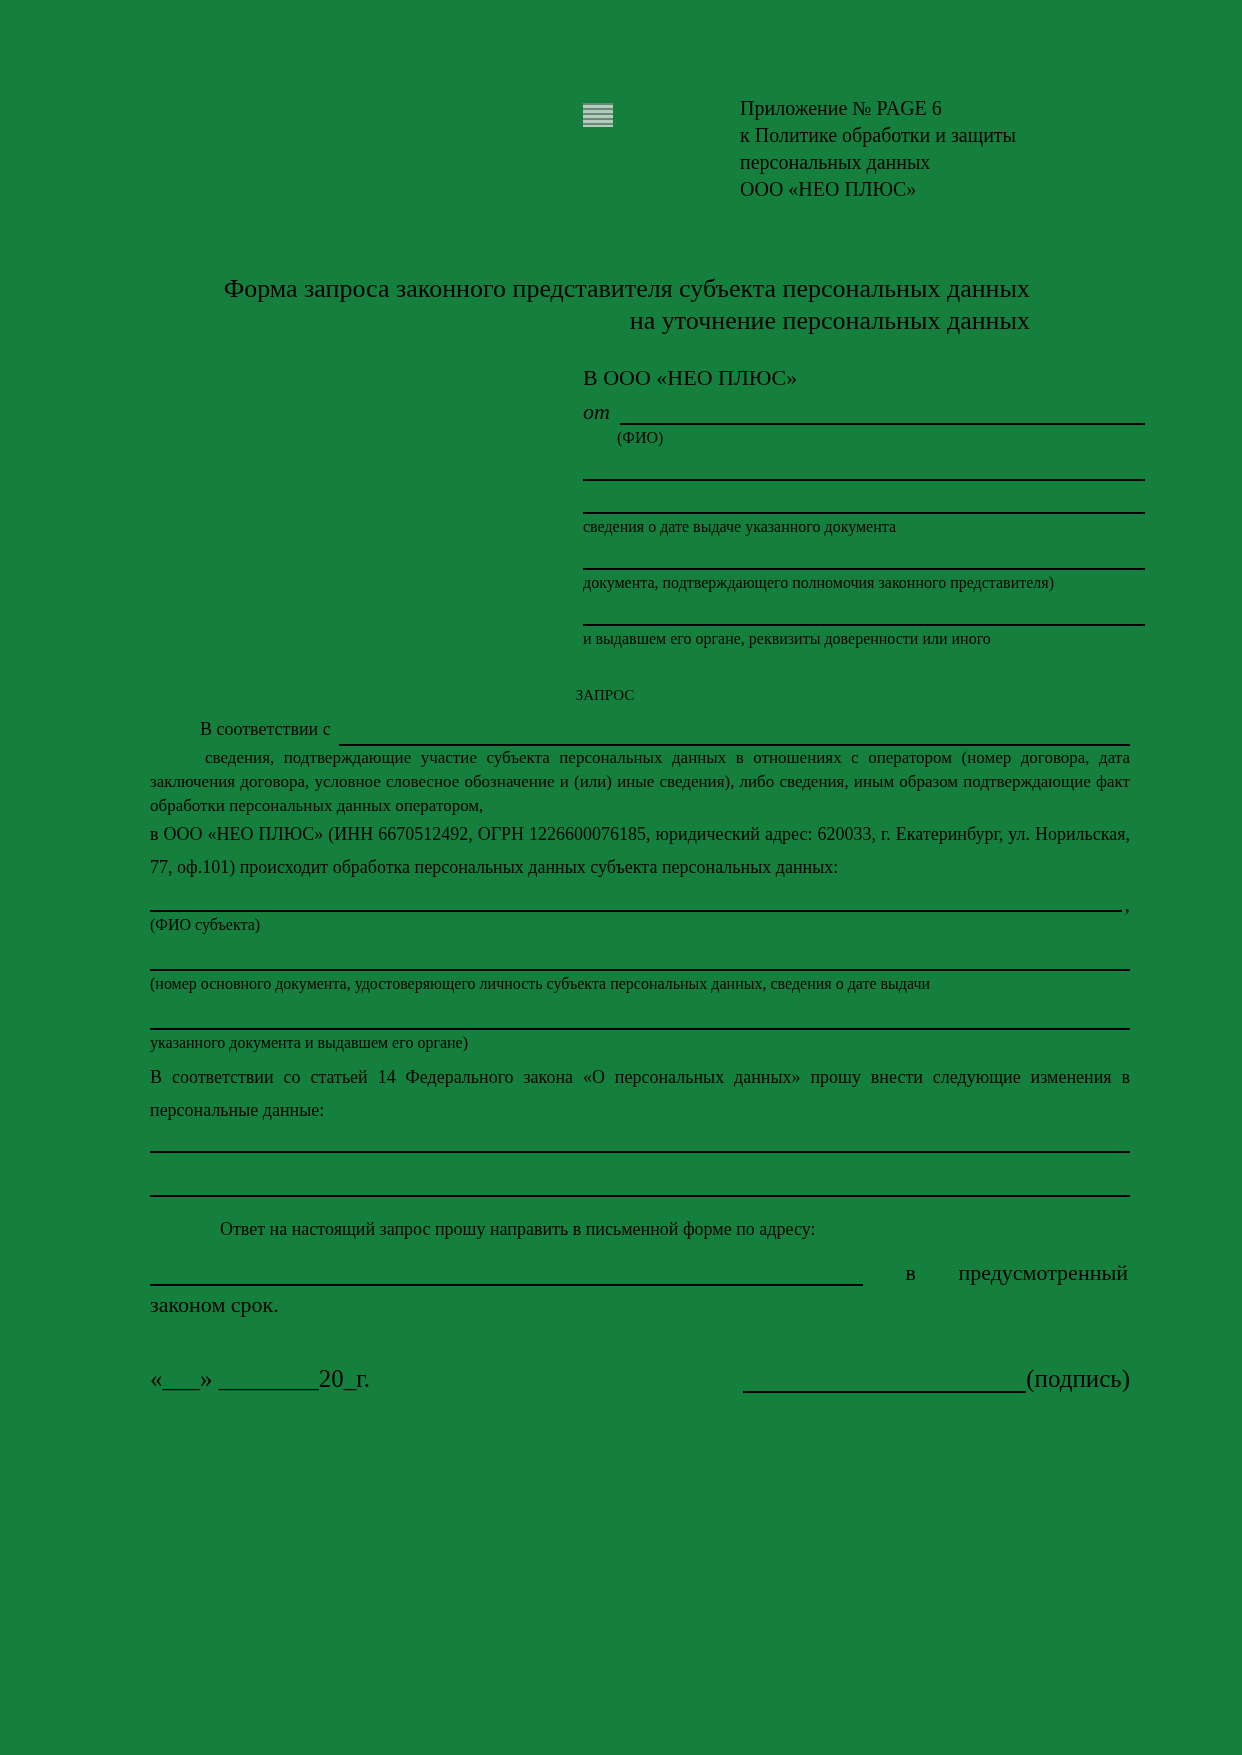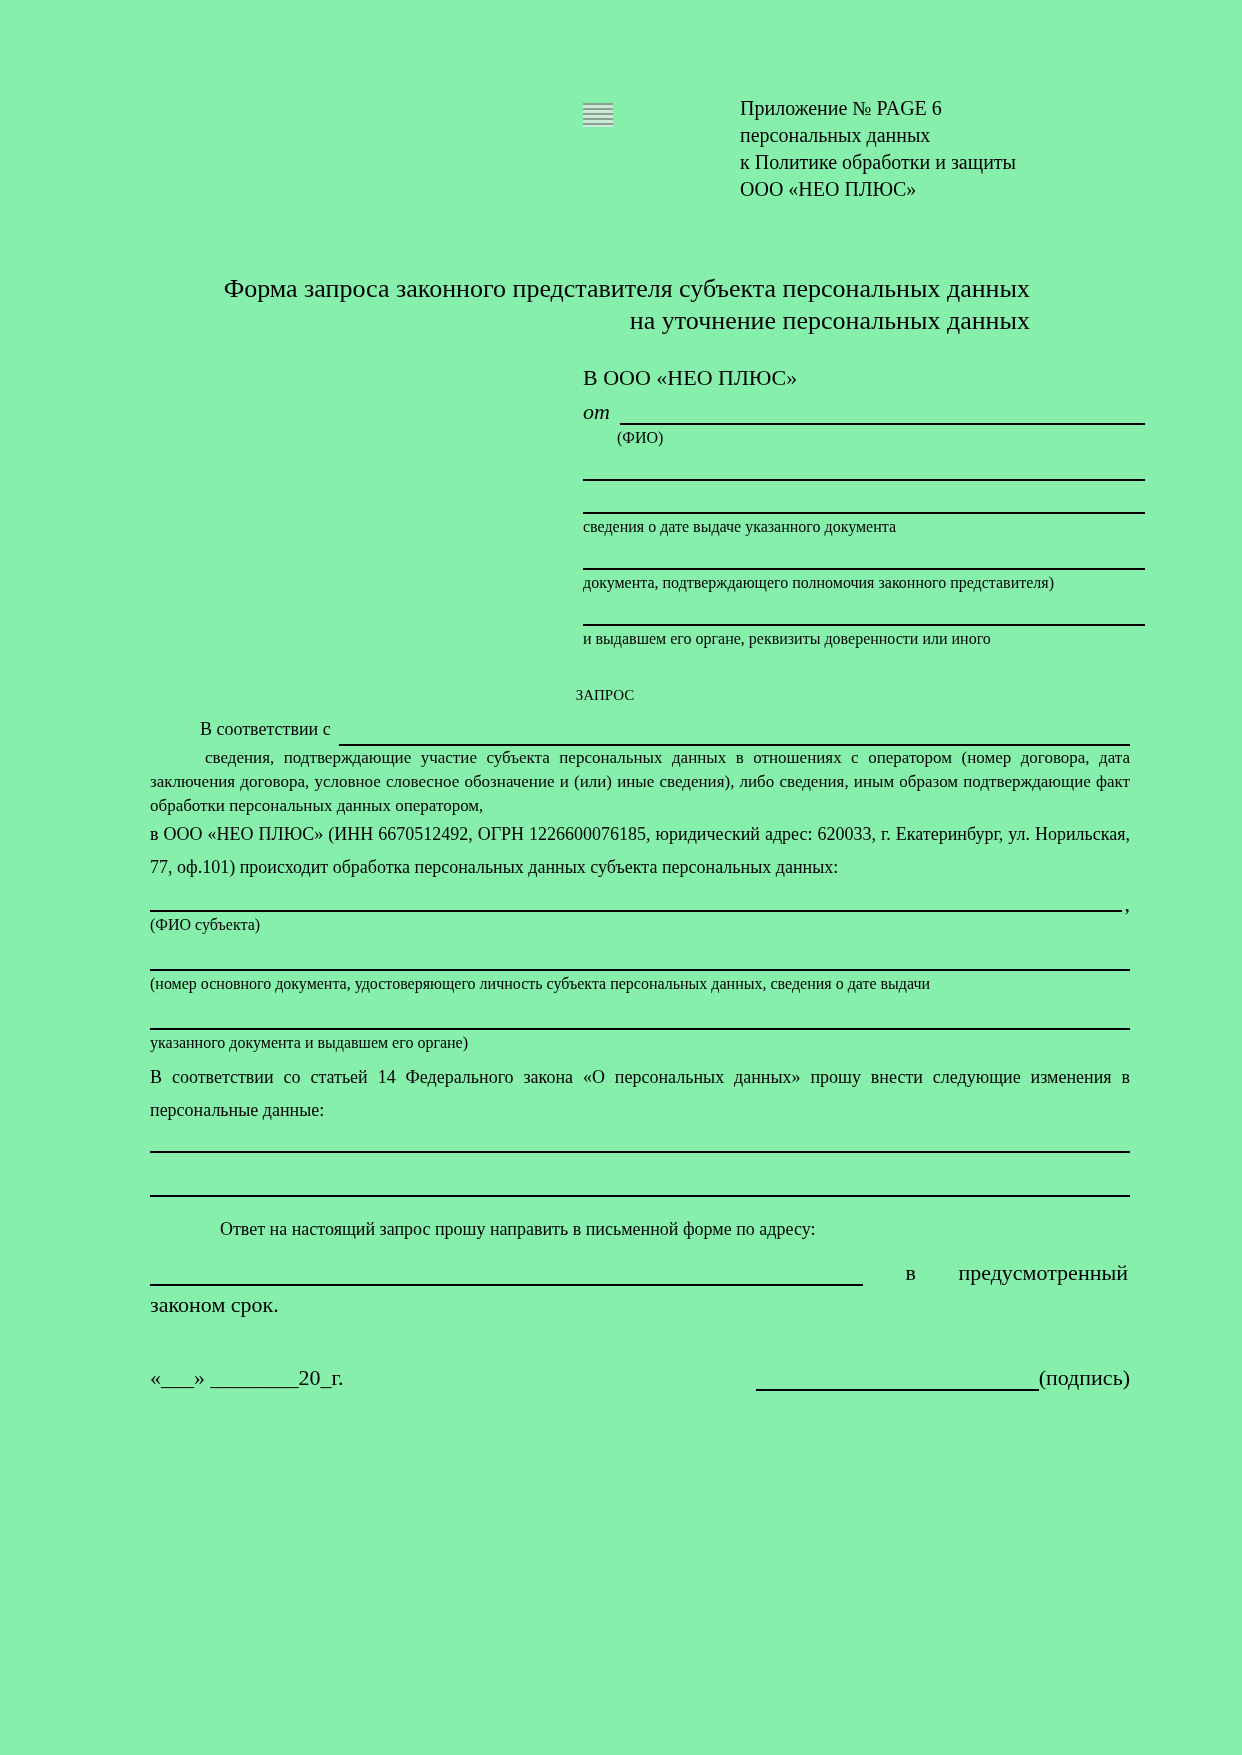--- a/index.html
+++ b/index.html
@@ -1,19 +1,19 @@
 <!DOCTYPE html>
 <html><head>
 <meta charset="utf-8">
 <style>
   html,body{margin:0;padding:0;background:#fff;}
   .page{
     position:relative;
     width:1242px;height:1755px;
-    background:#86efac;
+    background:#15803d;
     box-sizing:border-box;
     padding:95px 112px 0 150px;
     font-family:"Liberation Serif","DejaVu Serif",serif;
     color:#000;
   }
   
   .hdr{position:relative;height:118px;}
   .doc-icon{
     position:absolute;left:433px;top:8px;width:30px;height:24px;
     background:
@@ -46,35 +46,35 @@
   .law{margin-top:8px;}
   .uline-full{border-bottom:2px solid #000;}
   .ul-a{margin-top:24px;}
   .ul-b{margin-top:42px;}
   .answer{margin-top:16px;text-indent:70px;}
   .answer-row{margin-top:8px;font-size:22px;height:32px;justify-content:space-between;}
   .answer-row .fill{width:713px;border-bottom:2px solid #000;}
   .answer-row .w2{padding-right:2px;}
   .tail{font-size:22px;line-height:33px;margin-top:2px;}
   
-  .footer{display:flex;justify-content:space-between;align-items:flex-end;margin-top:44px;font-size:22px;}
+  .footer{display:flex;justify-content:space-between;align-items:flex-end;margin-top:44px;font-size:25px;}
   .sig{display:flex;align-items:flex-end;}
   .sig-line{width:283px;border-bottom:2px solid #000;height:22px;}
 </style>
 </head>
 <body>
 
 <div class="page">
 
   <div class="hdr">
     <div class="doc-icon"></div>
     <div class="hdr-block">
       <div>Приложение №  PAGE 6</div>
+      <div>к Политике обработки и защиты</div>
       <div>персональных данных</div>
-      <div>к Политике обработки и защиты</div>
       <div>ООО «НЕО ПЛЮС»</div>
     </div>
   </div>
 
   <div class="title">
     <div>Форма запроса законного представителя субъекта персональных данных</div>
     <div>на уточнение персональных данных</div>
   </div>
 
   <div class="addr">

